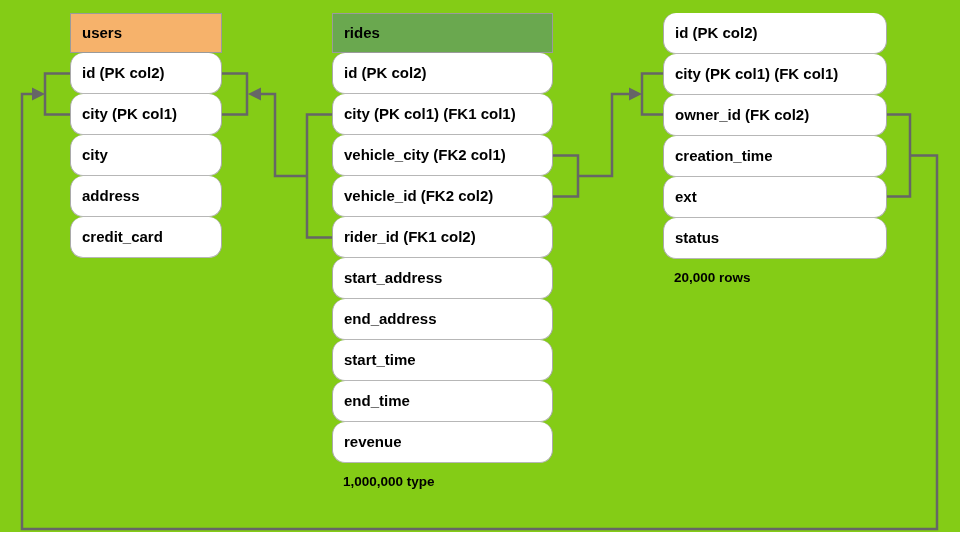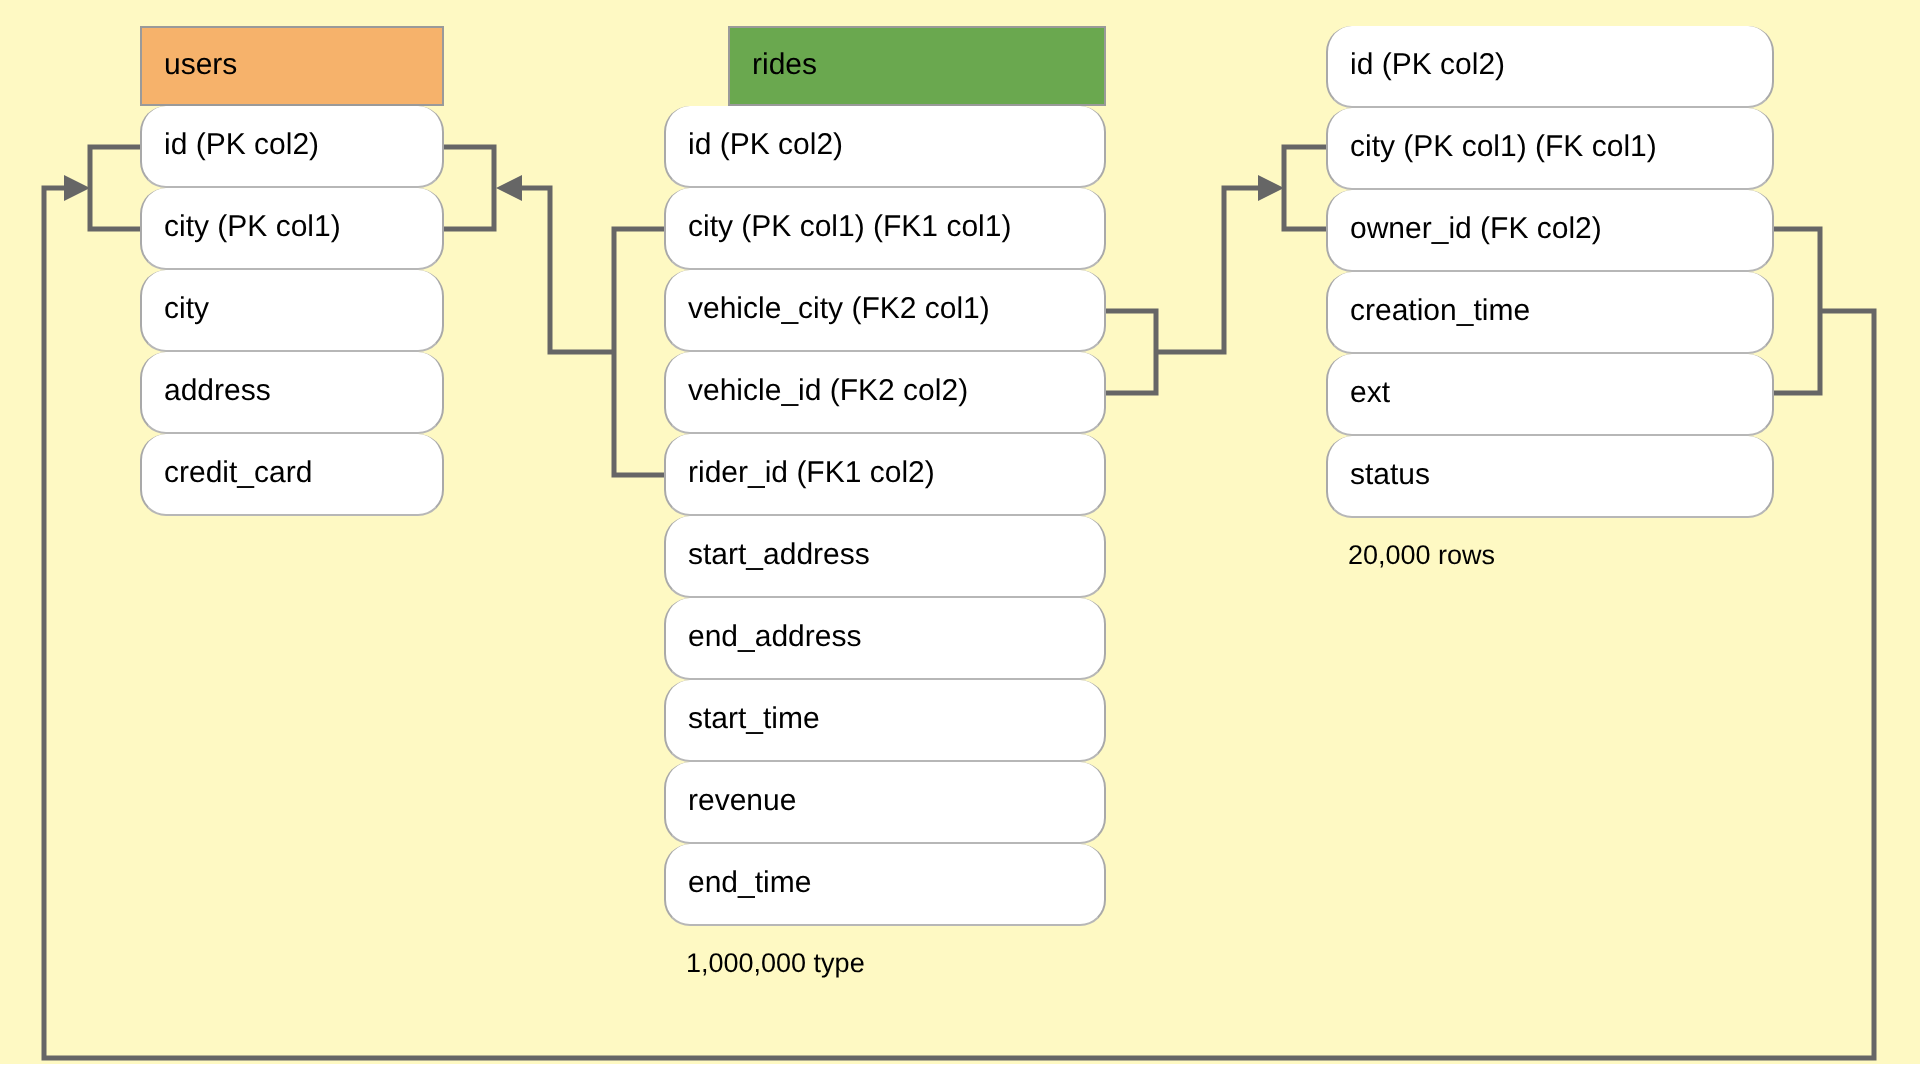--- a/index.html
+++ b/index.html
@@ -1,22 +1,23 @@
 <!DOCTYPE html>
 <html><head>
 <meta charset="utf-8">
 <style>
   html,body{margin:0;padding:0;background:#ffffff;}
   .canvas{
     position:relative;
     width:960px;height:532px;
-    background:#fef9c3;
+    background:#84cc16;
     font-family:"Liberation Sans", sans-serif;
     color:#000;
     overflow:hidden;
+    font-weight:bold;
   }
   .db-table{position:absolute;}
   .db-table .header{
     box-sizing:border-box;
     height:40px;line-height:38px;
     padding-left:11px;
     border:1px solid #9a9a9a;
     font-size:15px;
     color:#000;
   }
@@ -54,31 +55,31 @@
   <div class="db-table" id="table-users">
     <div class="header" style="background-color: rgb(246, 178, 107);">users</div>
     <div class="row">id (PK col2)</div>
     <div class="row">city (PK col1)</div>
     <div class="row">city</div>
     <div class="row">address</div>
     <div class="row">credit_card</div>
   </div>
 
   <div class="db-table" id="table-rides">
-    <div class="header" style="background-color: rgb(106, 168, 79); margin-left: 32px;">rides</div>
+    <div class="header" style="background-color: rgb(106, 168, 79);">rides</div>
     <div class="row">id (PK col2)</div>
     <div class="row">city (PK col1) (FK1 col1)</div>
     <div class="row">vehicle_city (FK2 col1)</div>
     <div class="row">vehicle_id (FK2 col2)</div>
     <div class="row">rider_id (FK1 col2)</div>
     <div class="row">start_address</div>
     <div class="row">end_address</div>
     <div class="row">start_time</div>
+    <div class="row">end_time</div>
     <div class="row">revenue</div>
-    <div class="row">end_time</div>
     <div class="caption">1,000,000 type</div>
   </div>
 
   <div class="db-table" id="table-vehicles">
     <div class="row">id (PK col2)</div>
     <div class="row">city (PK col1) (FK col1)</div>
     <div class="row">owner_id (FK col2)</div>
     <div class="row">creation_time</div>
     <div class="row">ext</div>
     <div class="row">status</div>

